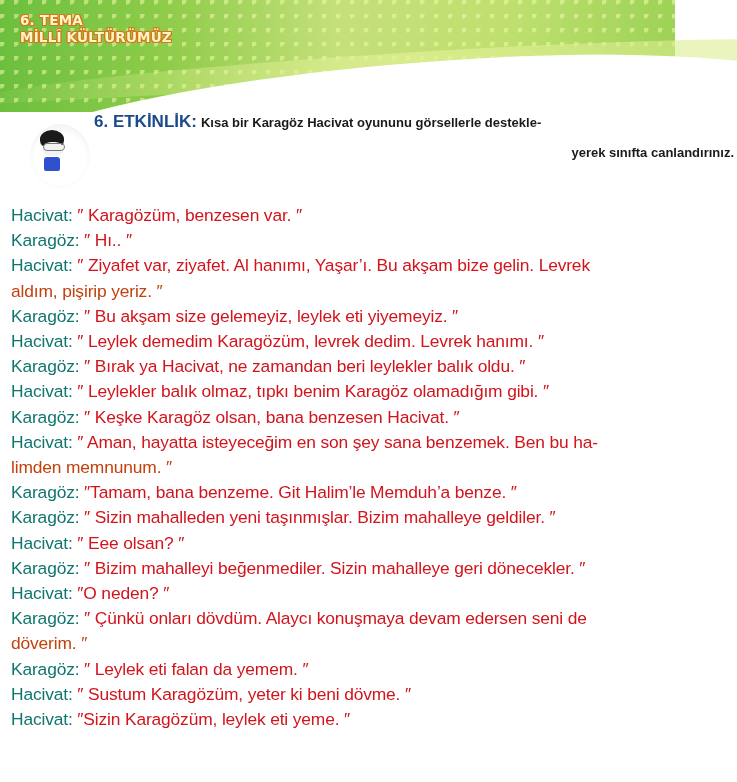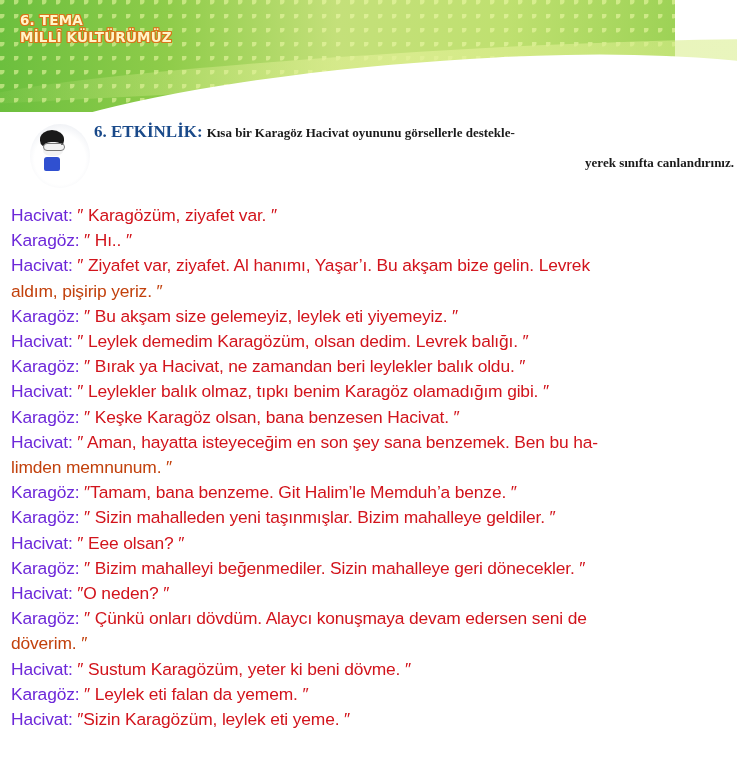--- a/index.html
+++ b/index.html
@@ -35,33 +35,33 @@
   .avatar {
     position:absolute; left:30px; top:124px; width:60px; height:64px;
     border-radius:50%;
     background:radial-gradient(circle at 50% 55%, #ffffff 55%, #eef0f4 80%, #ffffff 100%);
   }
   .avatar .hair { position:absolute; left:10px; top:6px; width:24px; height:18px; background:#1a1a1a; border-radius:50% 50% 40% 40%; }
   .avatar .face { position:absolute; left:13px; top:18px; width:20px; height:14px; background:#f2f2f2; border-radius:40%; }
   .avatar .glasses { position:absolute; left:13px; top:19px; width:20px; height:6px; border:1px solid #777; border-radius:4px; }
   .avatar .shirt { position:absolute; left:14px; top:33px; width:16px; height:14px; background:#3050d0; border-radius:3px 3px 2px 2px; }
   .activity {
-    position:absolute; left:94px; top:119px; width:640px;
-    font-family:Liberation Serif, serif;
+    position:absolute; left:94px; top:109px; width:640px;
+    font-family:Liberation Sans, sans-serif;
   }
   .activity .line1 { font-size:13px; font-weight:bold; color:#1a1a1a; height:26px; line-height:26px; white-space:nowrap; }
   .activity .label { color:#1a4a8a; font-size:17px; font-weight:bold; margin-right:4px; }
   .activity .line2 { font-size:13px; font-weight:bold; color:#1a1a1a; margin-top:10px;text-align:right; }
   .dialogue {
     position:absolute; left:11px; top:203px; width:720px;
     font-family:"Liberation Sans", sans-serif; font-size:17.4px; line-height:25.2px;
     letter-spacing:-0.15px;
   }
   .line { white-space:nowrap; }
-  .speaker { color:#6d28d9;margin-top:6px; }
+  .speaker { color:#0f766e;margin-top:6px; }
   .speech { color:#d2141c; }
   .cont { color:#c2410c; white-space:nowrap; }
 </style>
 </head>
 <body>
 
 <div class="banner">
   <div class="banner-stripe"></div>
   <div class="banner-curve"></div>
   <div class="theme-title">
@@ -78,34 +78,34 @@
 </div>
 
 <div class="activity">
   <div class="line1">
     <span class="label">6. ETKİNLİK:</span><span>Kısa bir Karagöz Hacivat oyununu görsellerle destekle-</span>
   </div>
   <div class="line2">yerek sınıfta canlandırınız.</div>
 </div>
 
 <div class="dialogue">
-  <div class="line"><span class="speaker">Hacivat:</span><span class="speech"> ″ Karagözüm, ziyafet var. ″</span></div>
+  <div class="line"><span class="speaker">Hacivat:</span><span class="speech"> ″ Karagözüm, benzesen var. ″</span></div>
   <div class="line"><span class="speaker">Karagöz:</span><span class="speech"> ″ Hı.. ″</span></div>
   <div class="line"><span class="speaker">Hacivat:</span><span class="speech"> ″ Ziyafet var, ziyafet. Al hanımı, Yaşar’ı. Bu akşam bize gelin. Levrek</span></div>
   <div class="cont">aldım, pişirip yeriz. ″</div>
   <div class="line"><span class="speaker">Karagöz:</span><span class="speech"> ″ Bu akşam size gelemeyiz, leylek eti yiyemeyiz. ″</span></div>
-  <div class="line"><span class="speaker">Hacivat:</span><span class="speech"> ″ Leylek demedim Karagözüm, olsan dedim. Levrek balığı. ″</span></div>
+  <div class="line"><span class="speaker">Hacivat:</span><span class="speech"> ″ Leylek demedim Karagözüm, levrek dedim. Levrek hanımı. ″</span></div>
   <div class="line"><span class="speaker">Karagöz:</span><span class="speech"> ″ Bırak ya Hacivat, ne zamandan beri leylekler balık oldu. ″</span></div>
   <div class="line"><span class="speaker">Hacivat:</span><span class="speech"> ″ Leylekler balık olmaz, tıpkı benim Karagöz olamadığım gibi. ″</span></div>
   <div class="line"><span class="speaker">Karagöz:</span><span class="speech"> ″ Keşke Karagöz olsan, bana benzesen Hacivat. ″</span></div>
   <div class="line"><span class="speaker">Hacivat:</span><span class="speech"> ″ Aman, hayatta isteyeceğim en son şey sana benzemek. Ben bu ha-</span></div>
   <div class="cont">limden memnunum. ″</div>
   <div class="line"><span class="speaker">Karagöz:</span><span class="speech"> ″Tamam, bana benzeme. Git Halim’le Memduh’a benze. ″</span></div>
   <div class="line"><span class="speaker">Karagöz:</span><span class="speech"> ″ Sizin mahalleden yeni taşınmışlar. Bizim mahalleye geldiler. ″</span></div>
   <div class="line"><span class="speaker">Hacivat:</span><span class="speech"> ″ Eee olsan? ″</span></div>
   <div class="line"><span class="speaker">Karagöz:</span><span class="speech"> ″ Bizim mahalleyi beğenmediler. Sizin mahalleye geri dönecekler. ″</span></div>
   <div class="line"><span class="speaker">Hacivat:</span><span class="speech"> ″O neden? ″</span></div>
   <div class="line"><span class="speaker">Karagöz:</span><span class="speech"> ″ Çünkü onları dövdüm. Alaycı konuşmaya devam edersen seni de</span></div>
   <div class="cont">döverim. ″</div>
+  <div class="line"><span class="speaker">Karagöz:</span><span class="speech"> ″ Leylek eti falan da yemem. ″</span></div>
   <div class="line"><span class="speaker">Hacivat:</span><span class="speech"> ″ Sustum Karagözüm, yeter ki beni dövme. ″</span></div>
-  <div class="line"><span class="speaker">Karagöz:</span><span class="speech"> ″ Leylek eti falan da yemem. ″</span></div>
   <div class="line"><span class="speaker">Hacivat:</span><span class="speech"> ″Sizin Karagözüm, leylek eti yeme. ″</span></div>
 </div>
 
 </body></html>

